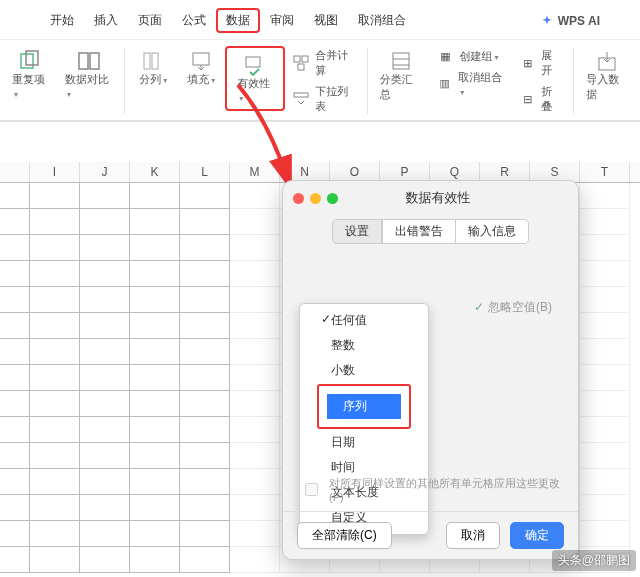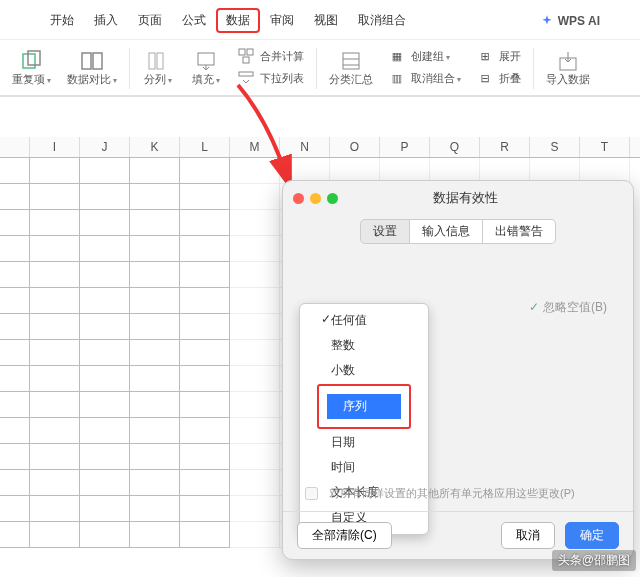--- a/index.html
+++ b/index.html
@@ -20,21 +20,21 @@
   .highlight-box { border:2px solid #e33; border-radius:4px; padding:2px; }
   .drop::after { content:"▾"; font-size:8px; margin-left:2px; color:#888; }
   
   .sheet { position:relative; }
   .colhead { display:flex; border-bottom:1px solid #bbb; background:#fafafa; }
   .colhead div { width:50px; text-align:center; border-right:1px solid #ddd; padding:3px 0; color:#555; }
   .rows .row { display:flex; height:26px; }
   .rows .row div { width:50px; border-right:1px solid #bbb; border-bottom:1px solid #bbb; }
   .rows .row div:nth-child(n+6){ border-color:#eee; }
   
-  .dialog { position:absolute; left:282px; top:180px; width:352px; height:380px; background:#f2f2f2; border:1px solid #ccc; border-radius:10px; box-shadow:0 8px 24px rgba(0,0,0,.25); }
+  .dialog { position:absolute; left:282px; top:180px; width:297px; height:380px; background:#f2f2f2; border:1px solid #ccc; border-radius:10px; box-shadow:0 8px 24px rgba(0,0,0,.25); }
   .titlebar { display:flex; align-items:center; padding:8px 10px; }
   .tl-dot { width:11px; height:11px; border-radius:50%; margin-right:6px; }
   .tl-close { background:#ff5f57; } .tl-min { background:#febc2e; } .tl-max { background:#28c840; }
   .dlg-title { flex:1; text-align:center; font-size:13px; color:#333; margin-left:-36px; }
   .tabs { display:flex; justify-content:center; gap:0; margin:4px 0 10px; }
   .tab { padding:3px 12px; background:#fff; border:1px solid #ccc; font-size:12px;text-align:center; }
   .tab:first-child { border-radius:5px 0 0 5px; }
   .tab:last-child { border-radius:0 5px 5px 0; border-left:none; }
   .tab.mid { border-left:none; }
   .tab.active { background:#e8e8e8; }
@@ -114,20 +114,31 @@
   </div>
   <div class="rbtn">
     <span class="ic">
         <svg width="22" height="22">
           <rect x="3" y="3" width="16" height="12" fill="none" stroke="#888"></rect>
           <path d="M11 15v5m-3-3l3 3 3-3" fill="none" stroke="#888"></path>
         </svg>
       </span>
     <span class="drop">填充</span>
   </div>
+  <div class="highlight-box">
+    <div class="rbtn">
+      <span class="ic">
+          <svg width="22" height="22">
+            <rect x="2" y="3" width="14" height="10" fill="none" stroke="#888"></rect>
+            <path d="M6 18l3 3 6-6" fill="none" stroke="#5b8" stroke-width="2"></path>
+          </svg>
+        </span>
+      <span class="drop">有效性</span>
+    </div>
+  </div>
   <div class="rcol">
     <div class="rbtn small">
       <span class="ic" style="width:16px;height:16px">
           <svg width="16" height="16">
             <rect x="1" y="1" width="6" height="6" fill="none" stroke="#888"></rect>
             <rect x="9" y="1" width="6" height="6" fill="none" stroke="#888"></rect>
             <rect x="5" y="9" width="6" height="6" fill="none" stroke="#888"></rect>
           </svg>
         </span>
       <span>合并计算</span>
@@ -443,22 +454,22 @@
 
 <div class="dialog">
   <div class="titlebar">
     <div class="tl-dot tl-close"></div>
     <div class="tl-dot tl-min"></div>
     <div class="tl-dot tl-max"></div>
     <div class="dlg-title">数据有效性</div>
   </div>
   <div class="tabs">
     <div class="tab active">设置</div>
+    <div class="tab">出错警告</div>
     <div class="tab mid">输入信息</div>
-    <div class="tab">出错警告</div>
   </div>
   <div class="ignore">忽略空值(B)</div>
 
   <div class="ddpop">
     <div class="dditem checked" style="position:relative">任何值</div>
     <div class="dditem">整数</div>
     <div class="dditem">小数</div>
     <div class="dditem sel-wrapper">
       <div class="dditem sel">序列</div>
     </div>

